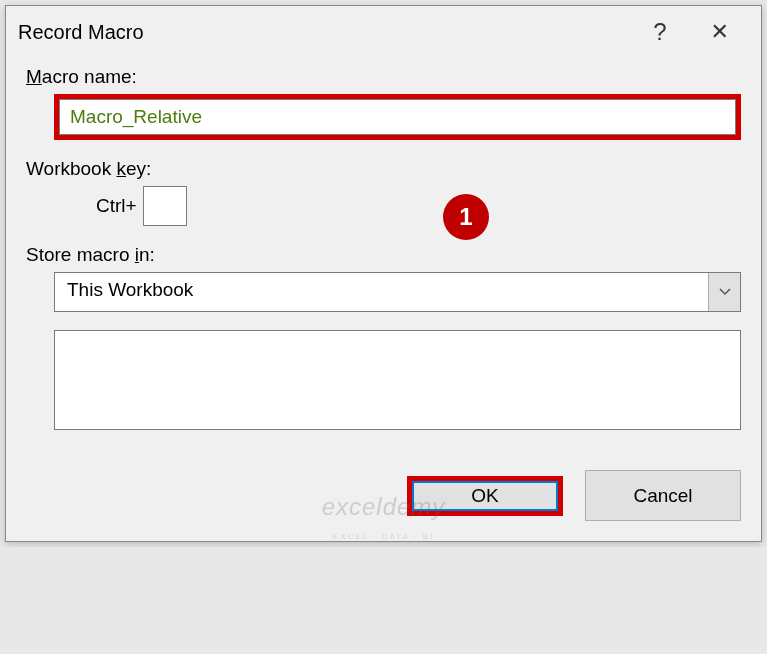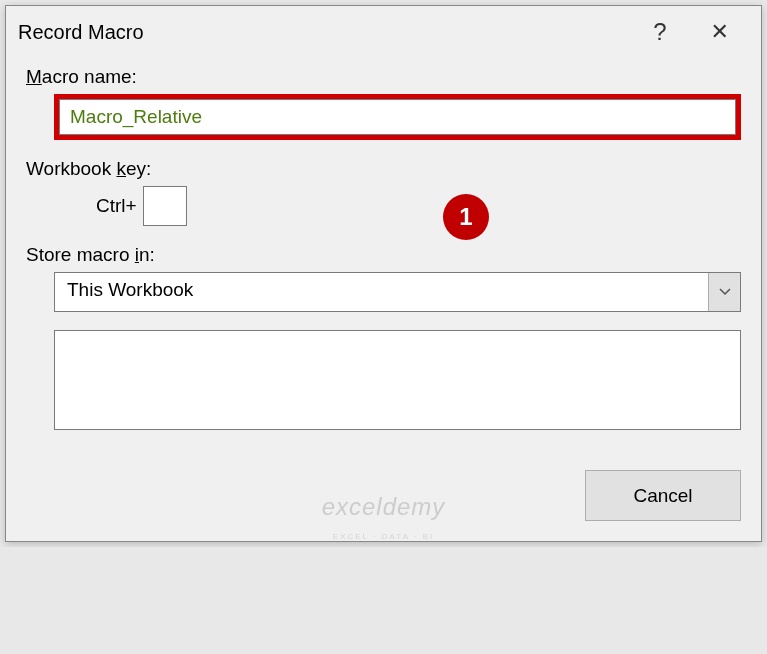--- a/index.html
+++ b/index.html
@@ -265,20 +265,23 @@
       </div>
     </div>
 
     <div class="field-group">
       <div class="textarea-wrap">
         <textarea class="textarea" style=""></textarea>
       </div>
     </div>
 
     <div class="button-row">
+      <span class="btn-highlight">
+        <button class="btn">OK</button>
+      </span>
       <button class="btn">Cancel</button>
     </div>
 
   </div>
 
   <div class="callout callout-1">1</div>
   <div class="callout callout-2">2</div>
 
   <div class="watermark">exceldemy</div>
   <div class="watermark-sub">EXCEL · DATA · BI</div>

